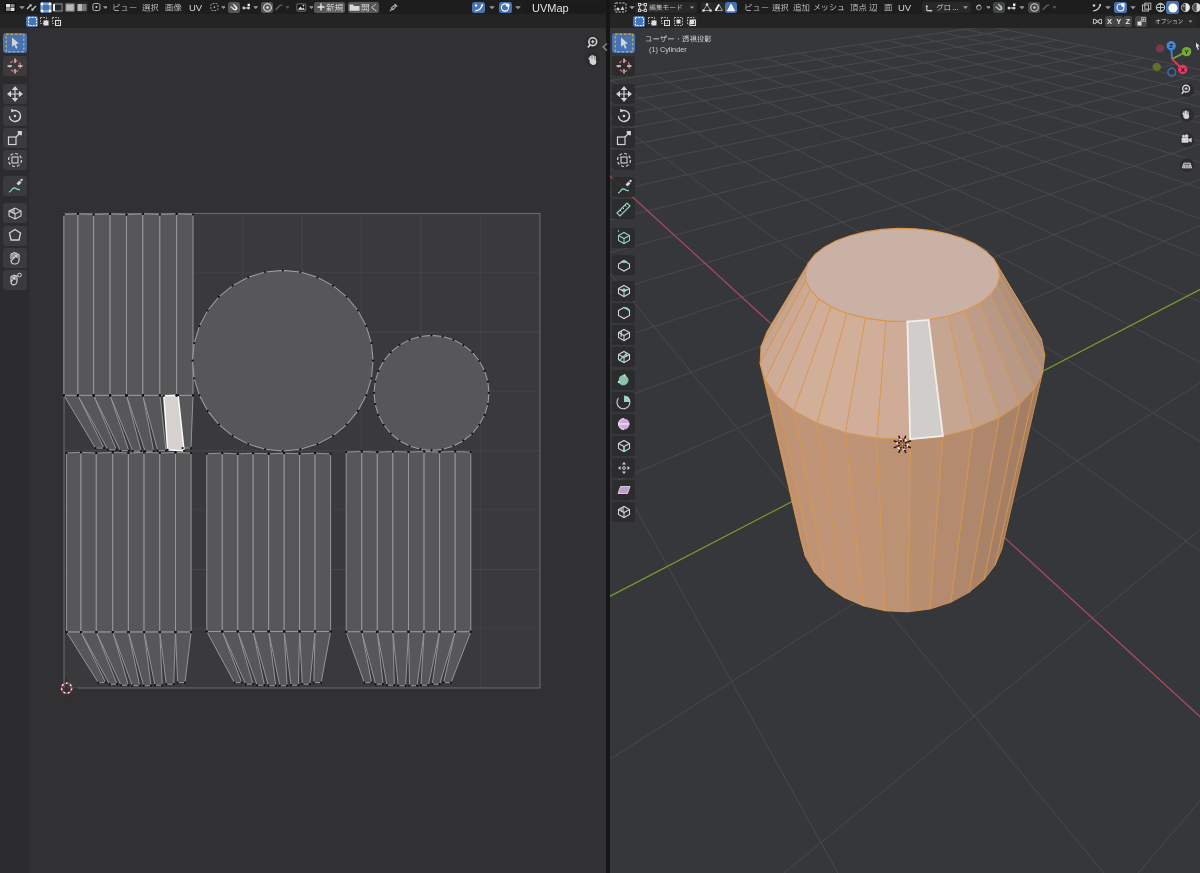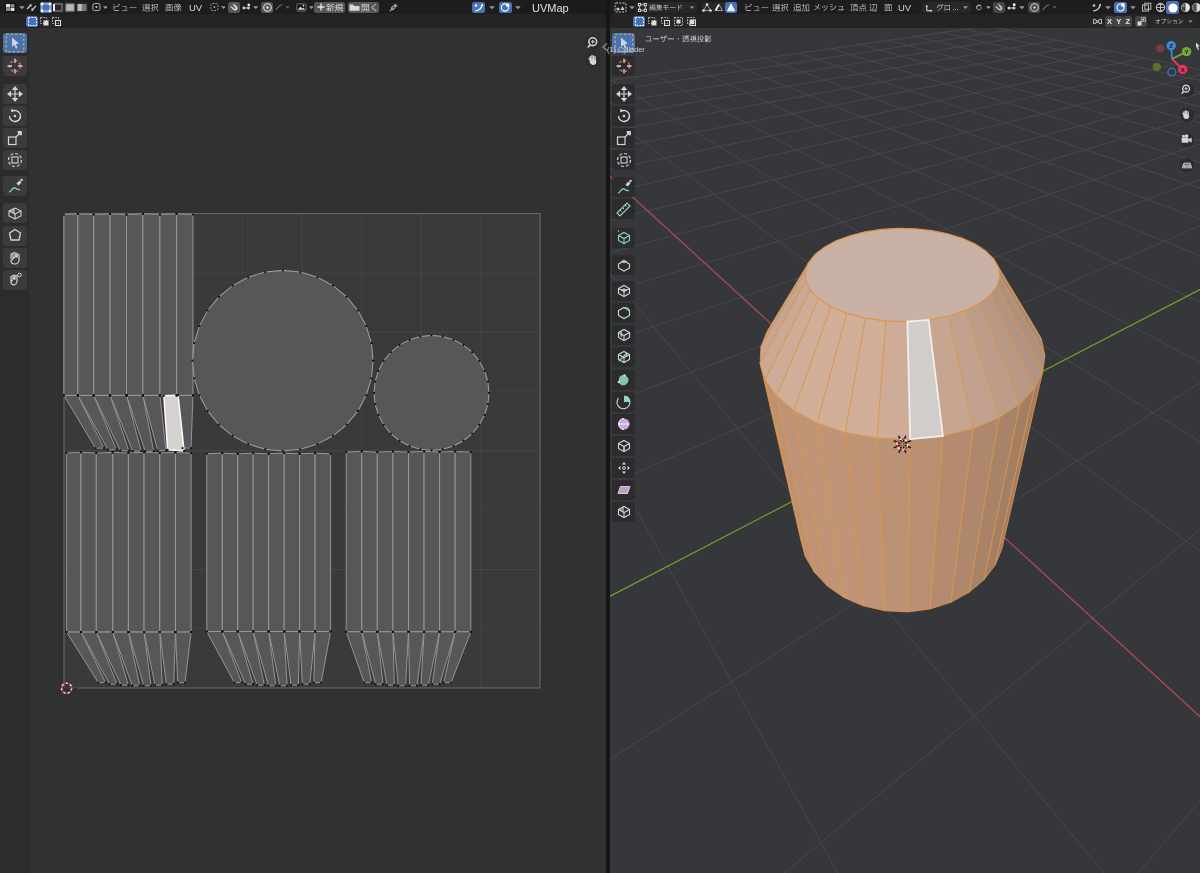--- a/index.html
+++ b/index.html
@@ -1205,21 +1205,21 @@
         <path d="M4.5 7.5 L10 4.5 L15.5 7.5 L15.5 12.5 L10 15.5 L4.5 12.5 Z" fill="none" stroke="#d4d4d4" stroke-width="1.1"></path>
         <path d="M4.5 7.5 L10 10.5 L15.5 7.5 M10 10.5 V15.5" fill="none" stroke="#d4d4d4" stroke-width="1.1"></path>
         <path d="M4.5 7.5 L10 4.5 L10 10.5 Z" fill="#d4d4d4" opacity="0.55"></path>
       </svg>
     </div>
     <div class="abs" style="left:645px;top:34px">
       <svg class="jt " width="67" height="9" viewBox="0 0 67 9">
         <path transform="translate(0,7.7) scale(0.00740,-0.00740)" fill="#ededed" d="M908 133V65H92V133H641Q684 390 690 622H180V690H764Q761 413 714 133Z M1900 342H1100V418H1900Z M2930 855Q2971 771 3000 683L2945 663Q2911 764 2874 836ZM2828 631Q2802 714 2759 804L2817 823Q2864 722 2885 649ZM2725 777V577H2915V510H2725V422Q2725 232 2635 126Q2545 19 2359 -35L2328 31Q2445 64 2516 112Q2587 161 2620 236Q2654 310 2654 422V510H2324V269H2253V510H2065V577H2253V770H2324V577H2654V777Z M3900 342H3100V418H3900Z M4430 372V388Q4430 418 4448 436Q4465 453 4500 453Q4535 453 4552 436Q4570 418 4570 388V372Q4570 342 4552 324Q4535 307 4500 307Q4465 307 4448 324Q4430 342 4430 372Z M5274 456Q5377 493 5445 530Q5513 566 5551 612H5297V667H5585V744Q5457 736 5348 736L5332 791Q5669 791 5885 832L5912 781Q5801 761 5645 748V667H5959V612H5680Q5718 568 5786 534Q5854 499 5966 459L5943 404Q5807 455 5734 502Q5661 548 5651 610H5644V437H5586V610H5579Q5570 548 5500 501Q5430 454 5299 401ZM5217 573Q5138 708 5066 786L5116 821Q5156 777 5196 720Q5237 663 5269 607ZM5225 181Q5225 96 5284 52Q5344 8 5446 8H5964L5954 -54H5449Q5334 -54 5270 -10Q5205 35 5198 104H5191Q5190 49 5158 8Q5125 -34 5061 -66L5037 -6Q5108 26 5135 69Q5162 112 5162 184V408H5044V467H5225ZM5769 131Q5796 131 5810 140Q5824 148 5829 166Q5839 202 5841 251H5674Q5700 295 5722 356H5559Q5548 250 5492 180Q5436 109 5333 65L5300 118Q5393 154 5440 212Q5487 269 5498 356H5363V408H5785V370Q5770 324 5757 301H5904Q5902 238 5898 201Q5893 164 5883 137Q5873 106 5851 90Q5829 75 5783 75H5649L5634 131Z M6434 238 6393 200 6272 358Q6265 367 6265 356V-74H6204V323Q6149 260 6070 196L6037 246Q6136 320 6218 428Q6300 536 6333 627H6061V684H6203V834H6264V684H6397V635Q6378 572 6340 506Q6303 441 6265 394V390H6270L6282 400Q6290 406 6296 406Q6305 406 6313 395ZM6898 153 6951 135V8Q6951 -26 6938 -40Q6925 -53 6894 -53H6807Q6764 -53 6745 -33Q6726 -13 6726 35V227H6631Q6621 126 6562 50Q6503 -27 6378 -75L6350 -26Q6461 19 6512 80Q6563 141 6572 227H6463V804H6904V227H6786V38Q6786 16 6794 10Q6801 3 6823 3H6898ZM6845 748H6522V633H6845ZM6845 578H6522V461H6845ZM6845 407H6522V282H6845Z M7370 350Q7334 335 7260 307V10Q7260 -26 7244 -42Q7229 -58 7191 -58H7079L7062 4H7198V286Q7125 263 7047 244L7037 304Q7106 319 7198 347V594H7048V652H7198V834H7260V652H7392V594H7260V368Q7309 385 7360 406ZM7388 478Q7446 522 7468 572Q7491 622 7491 704V804H7792V560Q7792 538 7800 530Q7807 523 7828 523H7880V669L7934 650V532Q7934 498 7922 484Q7911 470 7878 470H7819Q7771 470 7752 488Q7733 506 7733 553V749H7549V694Q7549 605 7518 542Q7487 479 7423 429ZM7919 -76Q7779 -19 7672 66Q7552 -24 7377 -77L7352 -22Q7511 25 7624 107Q7539 183 7463 294L7513 324Q7583 223 7672 145Q7773 233 7814 339H7424V394H7882V348Q7835 209 7720 105Q7818 31 7945 -20Z M8922 795Q8869 719 8794 651Q8720 583 8635 536L8599 593Q8768 684 8870 832ZM8353 465H8597V411H8046V465H8289V533H8097V810H8551V533H8353ZM8490 760H8157V697H8490ZM8490 649H8157V583H8490ZM8942 538Q8886 458 8806 382Q8726 306 8636 251L8599 309Q8684 357 8760 427Q8837 497 8890 573ZM8542 176H8359V1Q8359 -37 8343 -53Q8327 -69 8289 -69H8208L8192 -11H8296V176H8108V352H8542ZM8479 303H8171V224H8479ZM8965 263Q8896 160 8798 69Q8700 -22 8590 -78L8551 -19Q8659 34 8752 118Q8844 202 8911 297ZM8225 119Q8202 79 8162 37Q8121 -5 8076 -35L8040 10Q8083 39 8119 75Q8155 111 8178 149ZM8456 146Q8523 82 8567 17L8522 -19Q8473 52 8414 111Z"></path>
       </svg>
     </div>
-    <div class="abs ltx" style="left:607px;top:44.5px;font-size:7.3px;color:#cfcfcf">(1) Cylinder</div>
+    <div class="abs ltx" style="left:649px;top:44.5px;font-size:7.3px;color:#cfcfcf">(1) Cylinder</div>
     <svg class="abs" style="left:1145.8px;top:32.5px" width="52" height="52" viewBox="0 0 52 52">
       <line x1="26" y1="26" x2="25.2" y2="12.8" stroke="#3f87d9" stroke-width="1.8"></line>
       <line x1="26" y1="26" x2="40.6" y2="18.6" stroke="#74a933" stroke-width="1.8"></line>
       <line x1="26" y1="26" x2="36.7" y2="36.5" stroke="#e4385f" stroke-width="1.8"></line>
       <circle cx="25.2" cy="12.8" r="4.7" fill="#3f87d9"></circle>
       <text x="25.2" y="15.100000000000001" font-size="6.2" font-weight="bold" fill="#16161a" text-anchor="middle" font-family="Liberation Sans">Z</text>
       <circle cx="40.6" cy="18.6" r="4.7" fill="#74a933"></circle>
       <text x="40.6" y="20.900000000000002" font-size="6.2" font-weight="bold" fill="#16161a" text-anchor="middle" font-family="Liberation Sans">Y</text>
       <circle cx="36.7" cy="36.5" r="4.7" fill="#e4385f"></circle>
       <text x="36.7" y="38.8" font-size="6.2" font-weight="bold" fill="#16161a" text-anchor="middle" font-family="Liberation Sans">X</text>

